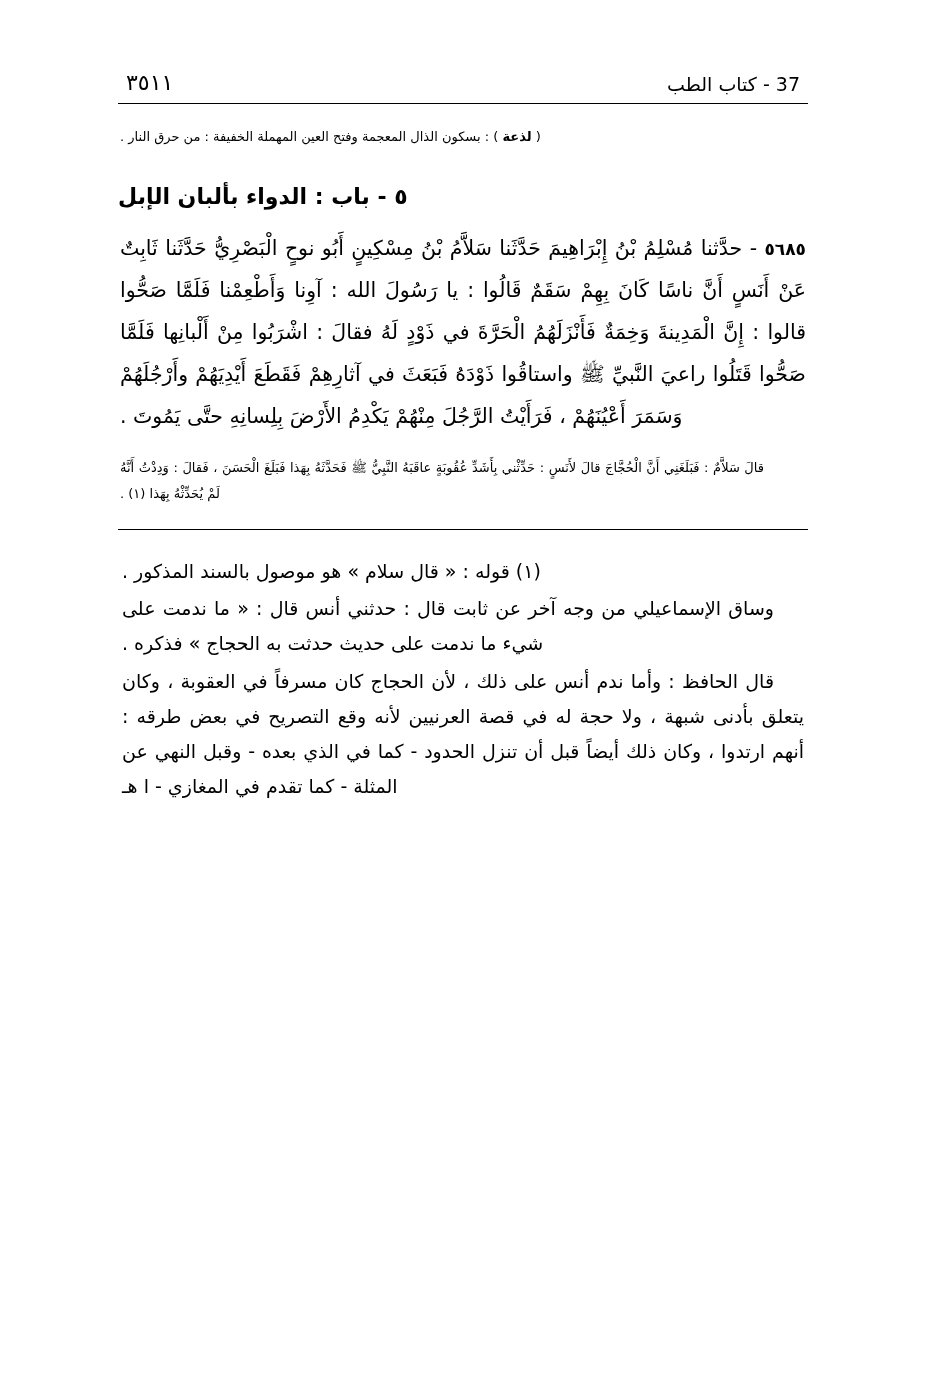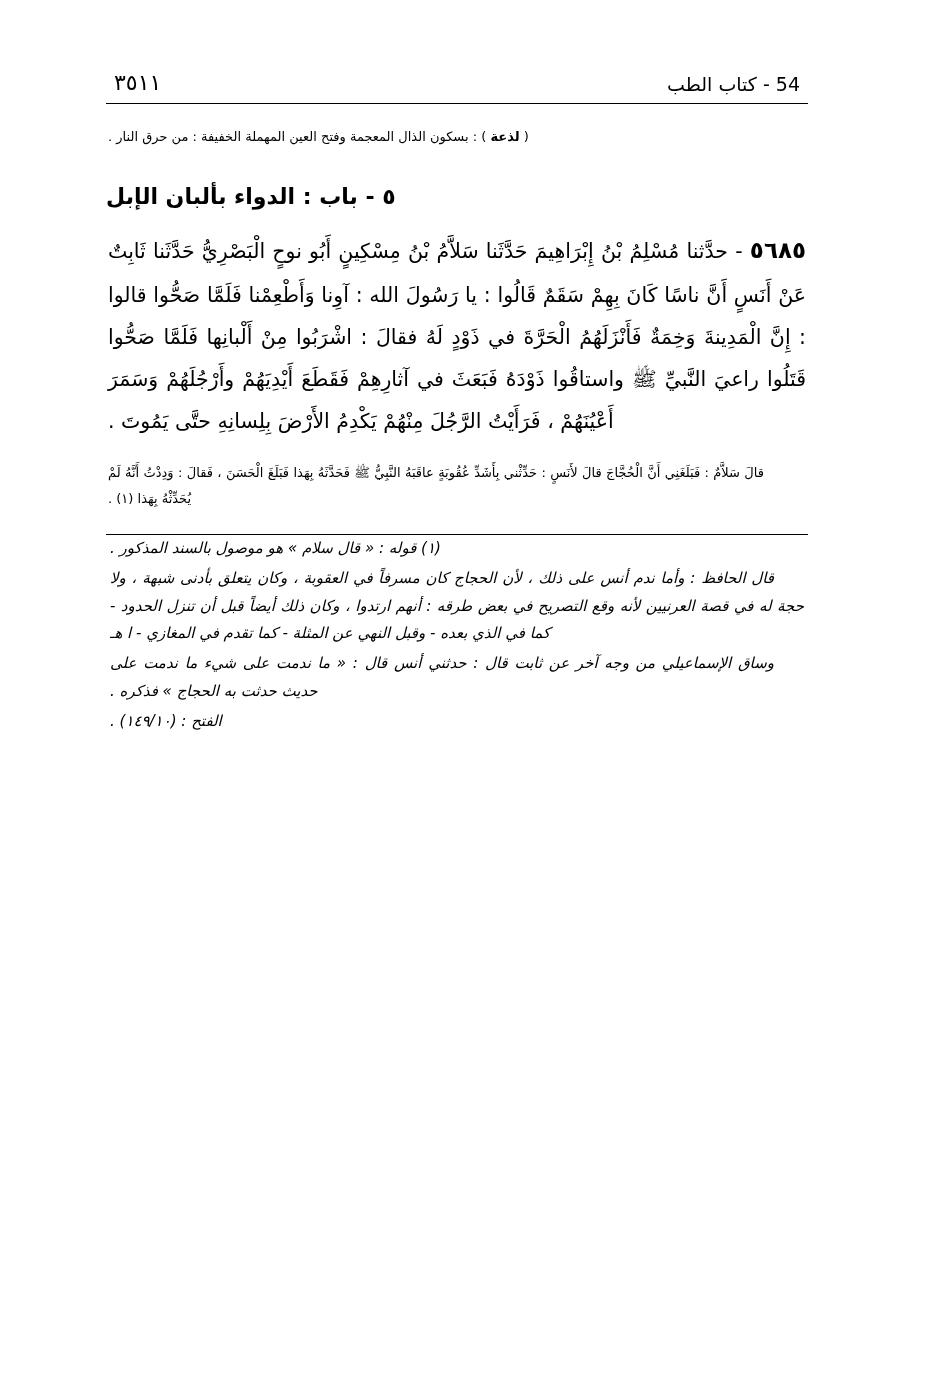--- a/index.html
+++ b/index.html
@@ -11,21 +11,21 @@
     position: relative;
     width: 926px;
     height: 1383px;
     background: #ffffff;
     font-family: "DejaVu Sans", "Liberation Sans", sans-serif;
     color: #000000;
     overflow: hidden;
   }
   .content {
     position: absolute;
-    left: 106px;
+    left: 118px;
     right: 118px;
     top: 70px;
   }
   
   .header {
     display: flex;
     flex-direction: row-reverse;
     justify-content: space-between;
     align-items: flex-end;
     font-size: 19px;
@@ -63,44 +63,43 @@
     line-height: 2.05;
   }
   .para.indent {
     text-indent: 42px;
   }
   .bold {
     font-weight: bold;
   }
   .num {
     font-weight: bold;
-    font-size: 23px;
+    font-size: 17px;
     letter-spacing: 1px;
   }
   .chapter {
     direction: rtl;
     text-align: left;
     font-weight: bold;
     font-size: 22px;
     margin: 34px 0 10px 0;
     letter-spacing: 0.3px;
   }
   
   .fn-rule {
     border-top: 1.1px solid #000;
     margin: 22px 0 0 0;
     width: 100%;
   }
   .footnotes {
     direction: rtl;
-    font-size: 15px;
+    font-size: 19px;
     line-height: 1.85;
-    margin-top: 0;
+    margin-top: 24px;
     padding: 0 4px;
-    font-style: italic;
   }
   .fn {
     text-align: justify;
     text-align-last: left;
     margin-bottom: 2px;
   }
   .fn.ind {
     text-indent: 30px;
   }
   .fn.ar-left {
@@ -108,21 +107,21 @@
   }
 </style>
 </head>
 <body>
 
 <div class="page">
   <div class="content">
 
     <div class="header">
       <div class="header-left">٣٥١١</div>
-      <div class="header-right">54 - كتاب الطب</div>
+      <div class="header-right">37 - كتاب الطب</div>
     </div>
     <div class="rule"></div>
 
     <div class="para first">
       <span>( <span class="bold">لذعة</span> ) : بسكون الذال المعجمة وفتح العين المهملة الخفيفة : من حرق النار .</span>
     </div>
 
     <div class="chapter">٥ - باب : الدواء بألبان الإبل</div>
 
     <div class="para hadith">
@@ -132,19 +131,18 @@
 
     <div class="para indent">
       <span>قالَ سَلاَّمٌ : فَبَلَغَنِي أَنَّ الْحُجَّاجَ قالَ لأَنَسٍ : حَدِّثْني بِأَشَدِّ عُقُوبَةٍ عاقَبَهُ النَّبِيُّ ﷺ فَحَدَّثَهُ بِهَذا فَبَلَغَ الْحَسَنَ ، فَقالَ : وَدِدْتُ أَنَّهُ لَمْ يُحَدِّثْهُ بِهَذا (١) .</span>
     </div>
 
 
 
     <div class="fn-rule"></div>
     <div class="footnotes">
       <div class="fn">(١) قوله : « قال سلام » هو موصول بالسند المذكور .</div>
+      <div class="fn ind">وساق الإسماعيلي من وجه آخر عن ثابت قال : حدثني أنس قال : « ما ندمت على شيء ما ندمت على حديث حدثت به الحجاج » فذكره .</div>
       <div class="fn ind">قال الحافظ : وأما ندم أنس على ذلك ، لأن الحجاج كان مسرفاً في العقوبة ، وكان يتعلق بأدنى شبهة ، ولا حجة له في قصة العرنيين لأنه وقع التصريح في بعض طرقه : أنهم ارتدوا ، وكان ذلك أيضاً قبل أن تنزل الحدود - كما في الذي بعده - وقبل النهي عن المثلة - كما تقدم في المغازي - ا هـ</div>
-      <div class="fn ind">وساق الإسماعيلي من وجه آخر عن ثابت قال : حدثني أنس قال : « ما ندمت على شيء ما ندمت على حديث حدثت به الحجاج » فذكره .</div>
-      <div class="fn ar-left">الفتح : (١٤٩/١٠) .</div>
     </div>
 
   </div>
 </div>
 
 </body></html>

